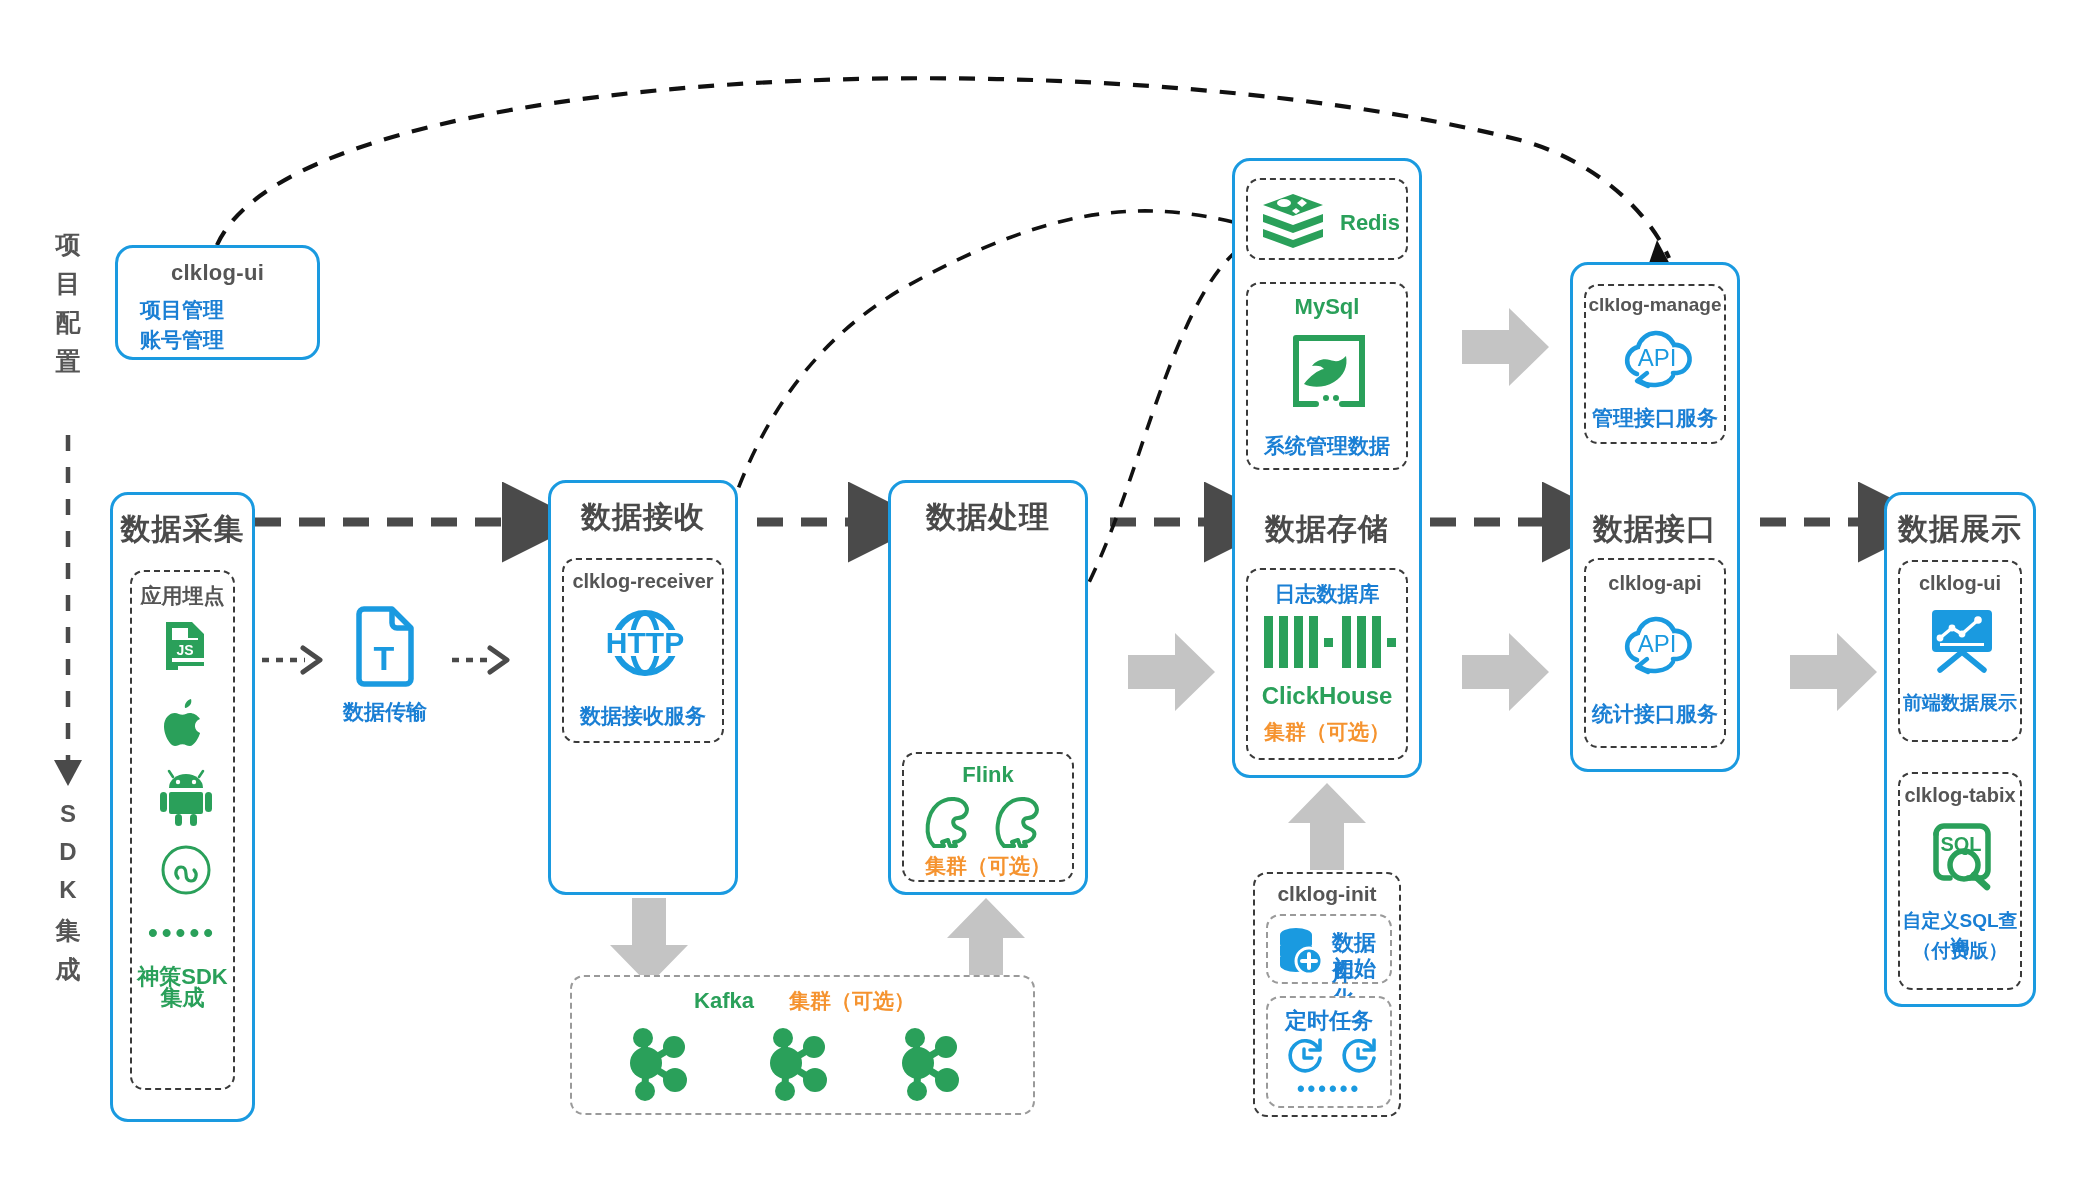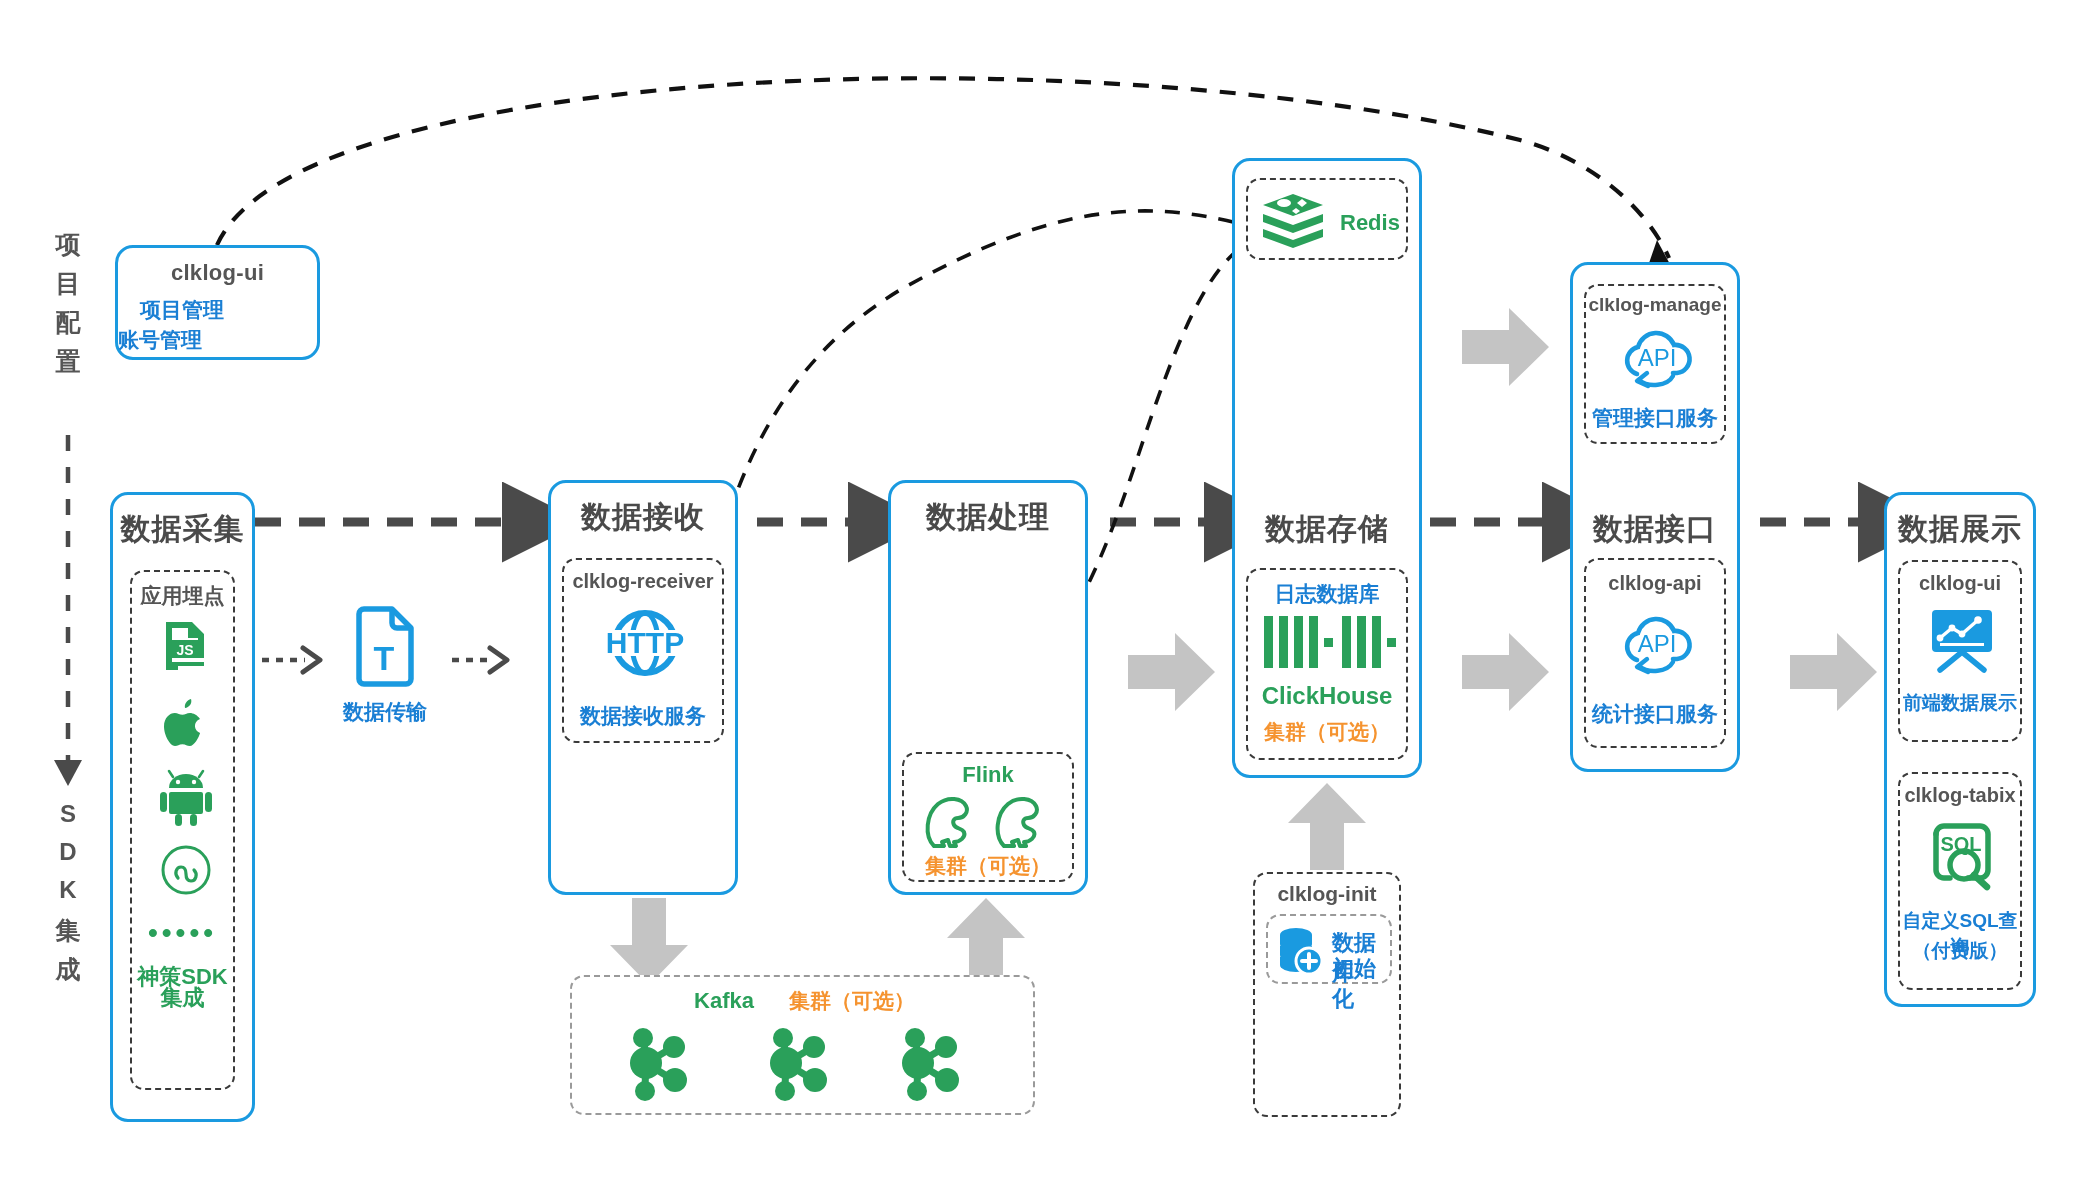--- a/index.html
+++ b/index.html
@@ -130,21 +130,21 @@
     <div class="rail-en" style="position:static;">S</div>
     <div class="rail-en" style="position:static;margin-top:10px;">D</div>
     <div class="rail-en" style="position:static;margin-top:10px;">K</div>
     <div class="rail-ch" style="position:static;margin-top:10px;">集</div>
     <div class="rail-ch" style="position:static;margin-top:6px;">成</div>
   </div>
 
   <div class="abs pillar" style="left:115px;top:245px;width:205px;height:115px;">
     <div class="lbl name" style="top:12px;">clklog-ui</div>
     <div class="lbl blue-b" style="top:48px;text-align:left;padding-left:22px;">项目管理</div>
-    <div class="lbl blue-b" style="top:78px;text-align:left;">账号管理</div>
+    <div class="lbl blue-b" style="top:78px;text-align:left;padding-left:22px;">账号管理</div>
   </div>
 
   <div class="abs pillar" style="left:110px;top:492px;width:145px;height:630px;">
     <div class="pillar-title" style="top:14px;">数据采集</div>
   </div>
   <div class="abs dcard" style="left:130px;top:570px;width:105px;height:520px;">
     <div class="lbl" style="top:10px;font-size:21px;font-weight:bold;color:#555;">应用埋点</div>
 
     <svg class="ico" style="left:26px;top:48px;" width="54" height="52" viewBox="0 0 54 52">
       <path d="M8,2 h26 l12,12 v12 h-6 v-8 h-10 v-10 h-16 v36 h6 v6 h-12 z" fill="#2aa05a"></path>
@@ -269,20 +269,30 @@
       <path d="M33,2 L63,13 L33,24 L3,13 Z" fill="#2aa05a"></path>
       <ellipse cx="24" cy="11" rx="7" ry="4" fill="#fff"></ellipse>
       <path d="M42,7 l5,4 -5,4 -5,-4 z" fill="#fff"></path>
       <path d="M36,16 l4,3 -4,3 -4,-3 z" fill="#fff"></path>
       <path d="M3,22 L33,33 L63,22 L63,30 L33,41 L3,30 Z" fill="#2aa05a"></path>
       <path d="M3,37 L33,48 L63,37 L63,45 L33,56 L3,45 Z" fill="#2aa05a"></path>
     </svg>
     <div class="abs green-b" style="left:92px;top:30px;">Redis</div>
   </div>
 
+  <div class="abs dcard" style="left:1246px;top:282px;width:162px;height:188px;">
+    <div class="lbl green-b" style="top:10px;">MySql</div>
+    <svg class="ico" style="left:42px;top:48px;" width="78" height="80" viewBox="0 0 78 80">
+      <path d="M6,6 h66 v66 h-20 M6,6 v66 h20" fill="none" stroke="#2aa05a" stroke-width="6" stroke-linecap="round"></path>
+      <path d="M14,52 C22,56 34,56 44,50 C54,44 58,34 56,24 C50,30 46,30 40,28 C34,26 26,28 22,34 C28,33 32,34 34,37 C28,38 20,44 14,52 Z" fill="#2aa05a"></path>
+      <circle cx="36" cy="66" r="3" fill="#2aa05a"></circle>
+      <circle cx="46" cy="66" r="3" fill="#2aa05a"></circle>
+    </svg>
+    <div class="lbl blue-b" style="top:148px;">系统管理数据</div>
+  </div>
 
   <div class="abs dcard" style="left:1246px;top:568px;width:162px;height:192px;">
     <div class="lbl blue-b" style="top:10px;">日志数据库</div>
     <svg class="ico" style="left:14px;top:46px;" width="134" height="52" viewBox="0 0 134 52">
       <rect x="2" y="0" width="9" height="52" fill="#2aa05a"></rect>
       <rect x="17" y="0" width="9" height="52" fill="#2aa05a"></rect>
       <rect x="32" y="0" width="9" height="52" fill="#2aa05a"></rect>
       <rect x="47" y="0" width="9" height="52" fill="#2aa05a"></rect>
       <rect x="62" y="22" width="9" height="9" fill="#2aa05a"></rect>
       <rect x="80" y="0" width="9" height="52" fill="#2aa05a"></rect>
@@ -301,20 +311,34 @@
         <ellipse cx="20" cy="9" rx="16" ry="7" fill="#1a9ae0"></ellipse>
         <path d="M4,9 v9 a16,7 0 0 0 32,0 v-9" fill="#1a9ae0"></path>
         <path d="M4,20 v9 a16,7 0 0 0 32,0 v-9" fill="#1a9ae0"></path>
         <path d="M4,31 v8 a16,7 0 0 0 32,0 v-8" fill="#1a9ae0"></path>
         <circle cx="33" cy="35" r="13" fill="#1a9ae0" stroke="#fff" stroke-width="3"></circle>
         <path d="M33,28 v14 M26,35 h14" stroke="#fff" stroke-width="4" stroke-linecap="round"></path>
       </svg>
       <div class="abs small-blue" style="left:64px;top:12px;">数据库</div>
       <div class="abs small-blue" style="left:64px;top:38px;">初始化</div>
     </div>
+    <div class="abs dcard-light" style="left:11px;top:122px;width:126px;height:112px;">
+      <div class="lbl small-blue" style="top:8px;">定时任务</div>
+      <svg class="ico" style="left:14px;top:36px;" width="44" height="44" viewBox="0 0 44 44">
+        <path d="M36,14 A15,15 0 1 0 38,24" fill="none" stroke="#1a9ae0" stroke-width="3.6" stroke-linecap="round"></path>
+        <path d="M38,6 v10 h-10" fill="none" stroke="#1a9ae0" stroke-width="3.6" stroke-linecap="round" stroke-linejoin="round"></path>
+        <path d="M22,15 v9 h8" fill="none" stroke="#1a9ae0" stroke-width="3.4" stroke-linecap="round" stroke-linejoin="round"></path>
+      </svg>
+      <svg class="ico" style="left:68px;top:36px;" width="44" height="44" viewBox="0 0 44 44">
+        <path d="M36,14 A15,15 0 1 0 38,24" fill="none" stroke="#1a9ae0" stroke-width="3.6" stroke-linecap="round"></path>
+        <path d="M38,6 v10 h-10" fill="none" stroke="#1a9ae0" stroke-width="3.6" stroke-linecap="round" stroke-linejoin="round"></path>
+        <path d="M22,15 v9 h8" fill="none" stroke="#1a9ae0" stroke-width="3.4" stroke-linecap="round" stroke-linejoin="round"></path>
+      </svg>
+      <div class="lbl" style="top:78px;font-size:22px;font-weight:bold;color:#1a9ae0;letter-spacing:3px;">••••••</div>
+    </div>
   </div>
 
   <div class="abs pillar" style="left:1570px;top:262px;width:170px;height:510px;">
     <div class="pillar-title" style="top:244px;">数据接口</div>
   </div>
   <div class="abs dcard" style="left:1584px;top:284px;width:142px;height:160px;">
     <div class="lbl" style="top:8px;font-size:19px;font-weight:bold;color:#555;">clklog-manage</div>
     <svg class="ico" style="left:31px;top:38px;" width="80" height="68" viewBox="0 0 80 68">
       <path d="M20,50 a14,14 0 0 1 1,-27 a19,19 0 0 1 36,-2 a14,14 0 0 1 3,28 l-4,0" fill="none" stroke="#1a9ae0" stroke-width="4.6" stroke-linecap="round"></path>
       <text x="40" y="42" font-size="24" fill="#1a9ae0" text-anchor="middle" font-family="Liberation Sans, sans-serif">API</text>

